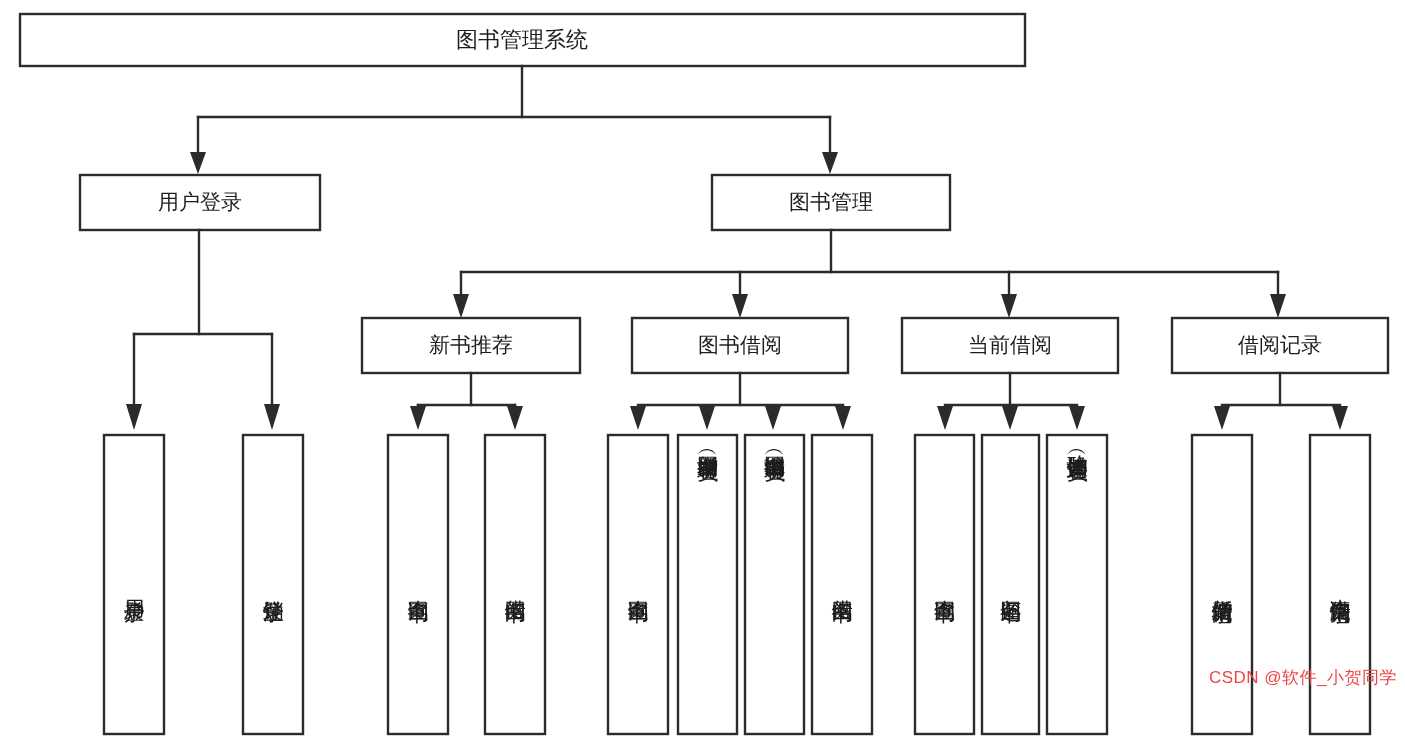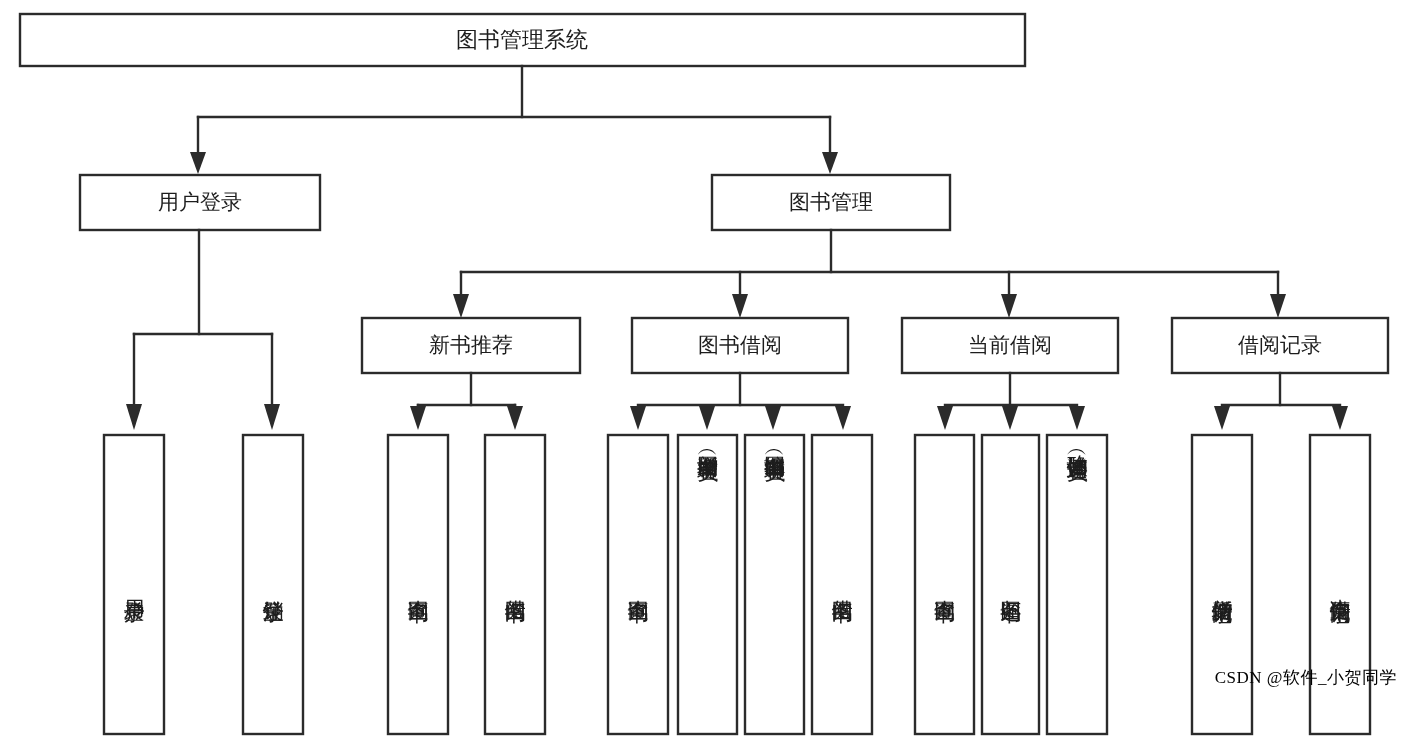--- a/index.html
+++ b/index.html
@@ -70,23 +70,23 @@
     font-size: 21px;
     line-height: 1.06;
     color: #1d1d1d;
     letter-spacing: 1px;
     white-space: nowrap;
   }
   .watermark {
     position: absolute;
     right: 8px;
     bottom: 6px;
-    font-family: Liberation Serif, serif;
+    font-family: Liberation Sans, sans-serif;
     font-size: 17px;
-    color: #000000;
+    color: #ef4444;
     letter-spacing: 0.5px;
     white-space: nowrap;
   }
 </style>
 </head>
 <body>
 
 <div id="diagram-root">
 
   <svg class="flow-canvas" viewBox="0 0 1405 747" xmlns="http://www.w3.org/2000/svg">

